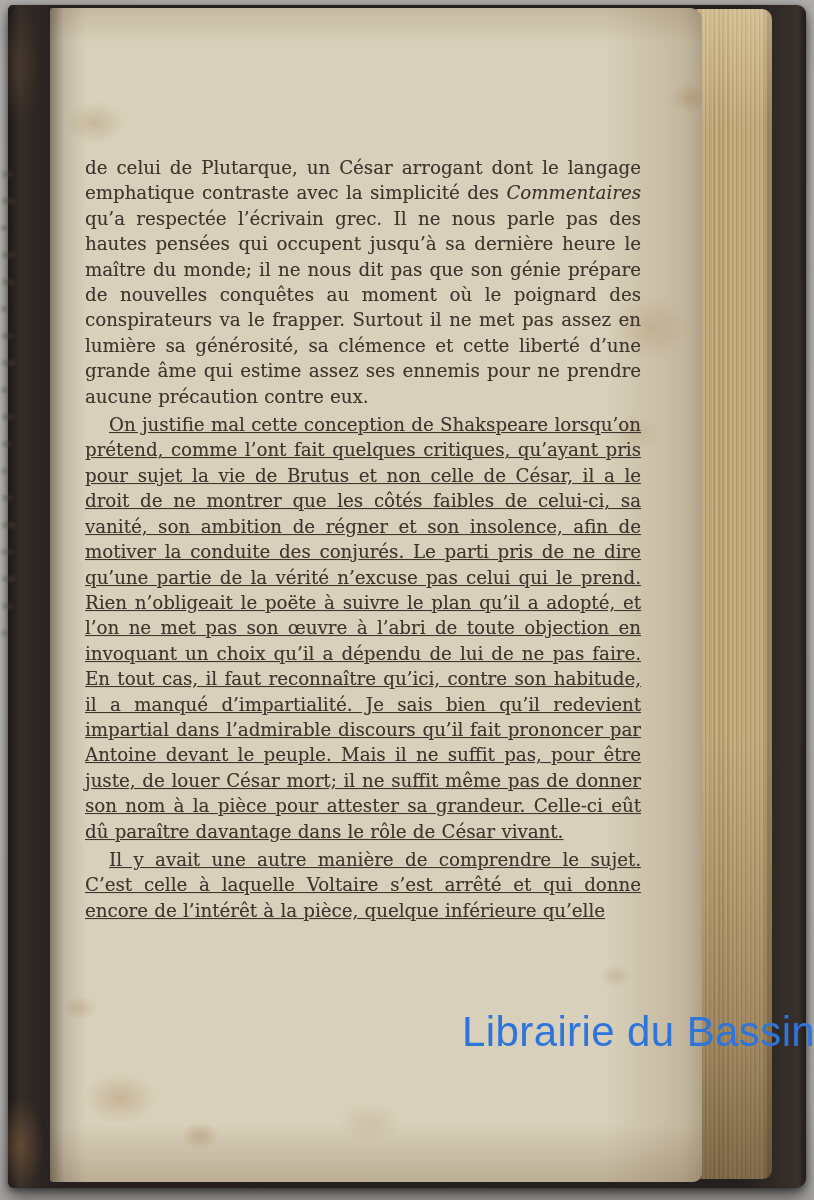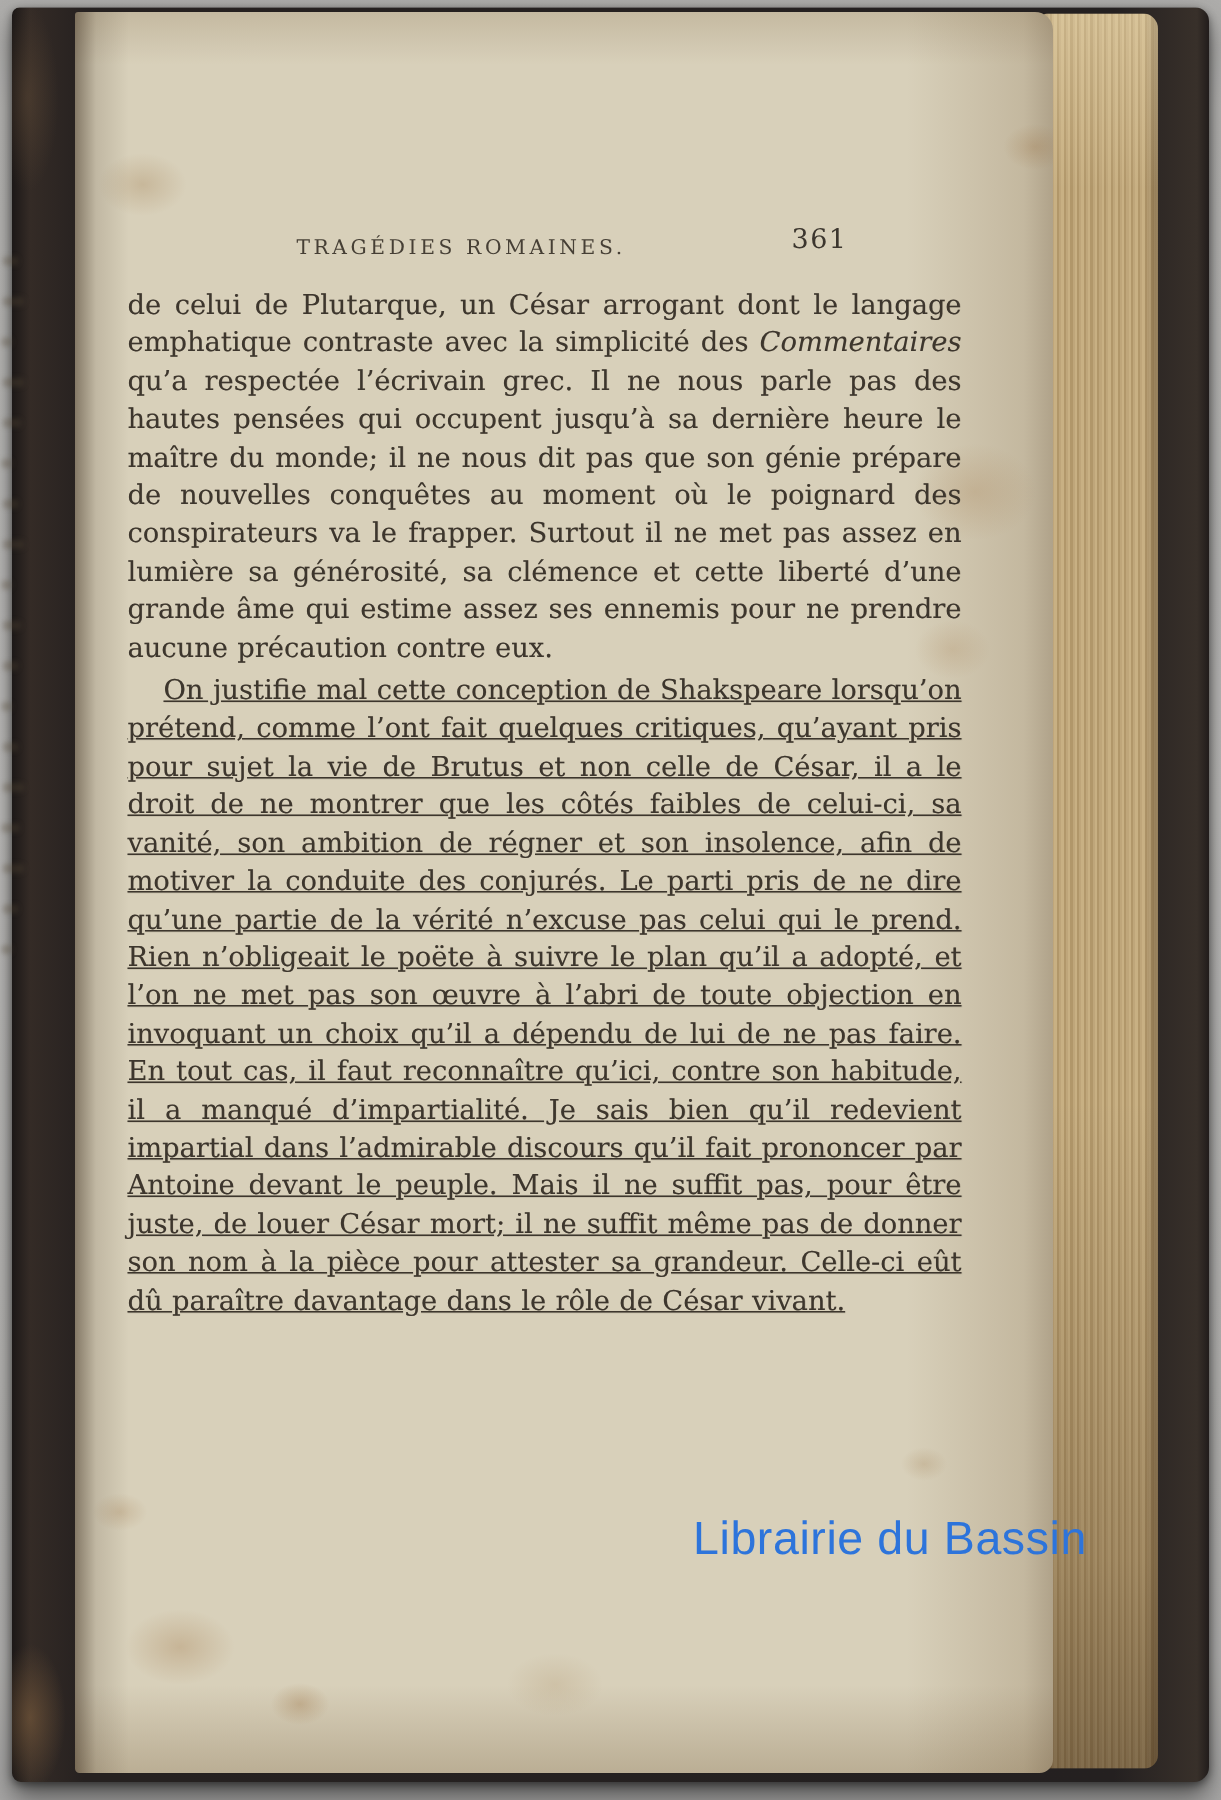--- a/index.html
+++ b/index.html
@@ -83,44 +83,41 @@
     display:block; height:6px; width:10px; margin:21px auto 0 2px;
     background:rgba(85,70,52,0.32); border-radius:2px; filter:blur(1.6px);
   }
   .gm:nth-child(2n)  { width:14px; }
   .gm:nth-child(3n)  { width:7px;  margin-left:1px; }
   .gm:nth-child(5n)  { width:12px; }
 
   .watermark {
     position:absolute; left:462px; top:1008px;
     font-family:"Liberation Sans", sans-serif;
-    font-size:31px; letter-spacing:0.4px;
+    font-size:42px; letter-spacing:0.4px;
     color:#2d74db; white-space:nowrap;
   }
 </style>
 </head>
 <body>
 
 <div class="photo">
 
   <div class="book-cover"></div>
 
   <div class="fore-edge"></div>
 
   <div class="page">
     <div class="text-block">
 
-      <div class="page-header">
-        <span class="running-title">TRAGÉDIES ROMAINES.</span>
-        <span class="folio">361</span>
-      </div>
 
       <div class="body-text">
         <p class="para"><span>de celui de Plutarque, un César arrogant dont le langage emphatique contraste avec la simplicité des </span><em>Commentaires</em><span> qu’a respectée l’écrivain grec. Il ne nous parle pas des hautes pensées qui occupent jusqu’à sa dernière heure le maître du monde; il ne nous dit pas que son génie prépare de nouvelles conquêtes au moment où le poignard des conspirateurs va le frapper. Surtout il ne met pas assez en lumière sa générosité, sa clémence et cette liberté d’une grande âme qui estime assez ses ennemis pour ne prendre aucune précaution contre eux.</span></p>
         <p class="para indent">On justifie mal cette conception de Shakspeare lorsqu’on prétend, comme l’ont fait quelques critiques, qu’ayant pris pour sujet la vie de Brutus et non celle de César, il a le droit de ne montrer que les côtés faibles de celui-ci, sa vanité, son ambition de régner et son insolence, afin de motiver la conduite des conjurés. Le parti pris de ne dire qu’une partie de la vérité n’excuse pas celui qui le prend. Rien n’obligeait le poëte à suivre le plan qu’il a adopté, et l’on ne met pas son œuvre à l’abri de toute objection en invoquant un choix qu’il a dépendu de lui de ne pas faire. En tout cas, il faut reconnaître qu’ici, contre son habitude, il a manqué d’impartialité. Je sais bien qu’il redevient impartial dans l’admirable discours qu’il fait prononcer par Antoine devant le peuple. Mais il ne suffit pas, pour être juste, de louer César mort; il ne suffit même pas de donner son nom à la pièce pour attester sa grandeur. Celle-ci eût dû paraître davantage dans le rôle de César vivant.</p>
+        <p class="para indent">Il y avait une autre manière de comprendre le sujet. C’est celle à laquelle Voltaire s’est arrêté et qui donne encore de l’intérêt à la pièce, quelque inférieure qu’elle</p>
       </div>
 
     </div>
   </div>
 
   <div class="ghost-strip">
     <i class="gm"></i>
       <i class="gm"></i>
       <i class="gm"></i>
       <i class="gm"></i>

